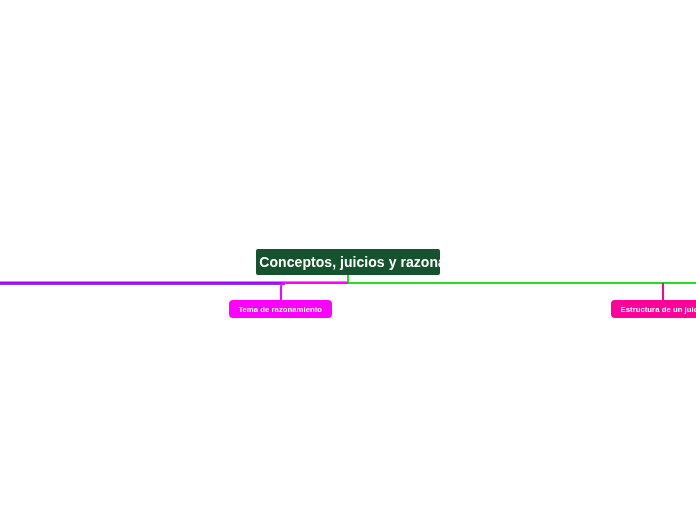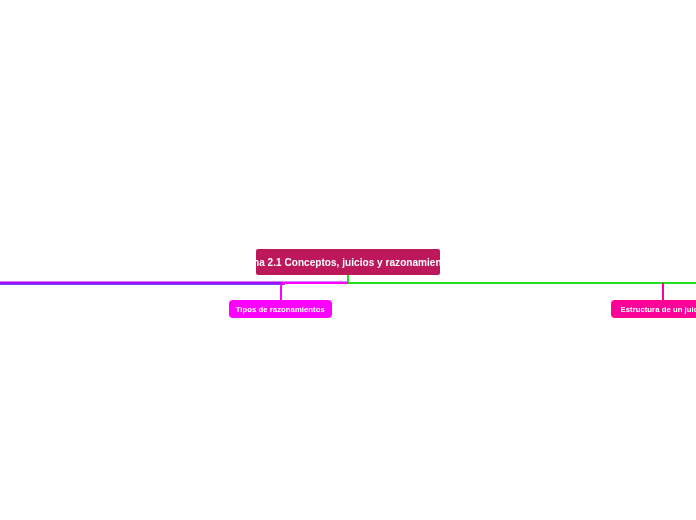--- a/index.html
+++ b/index.html
@@ -4,21 +4,21 @@
 <title>Mapa mental</title>
 <style>
   html,body{margin:0;padding:0;}
   body{width:696px;height:520px;background:#ffffff;overflow:hidden;
        font-family:"Liberation Sans",sans-serif;
        -webkit-font-smoothing:antialiased;}
   #canvas{position:absolute;left:0;top:0;width:696px;height:520px;}
   svg#links{position:absolute;left:0;top:0;width:696px;height:520px;}
   .node{position:absolute;box-sizing:border-box;}
   .pill{display:flex;align-items:center;justify-content:center;white-space:nowrap;color:#ffffff;}
-  .root{background:#be185d;border-radius:2px;font-size:10px;font-weight:700;letter-spacing:0.05px;}
+  .root{background:#14532d;border-radius:2px;font-size:14px;font-weight:700;letter-spacing:0.05px;}
   .branch{border-radius:4px;font-size:7.7px;font-weight:700;letter-spacing:0.05px;}
 </style>
 </head>
 <body>
 
 <div id="canvas">
 
   <svg id="links" viewBox="0 0 696 520">
 
     <path d="M0,284 L285,284" stroke="#7B3BFF" stroke-width="2" fill="none"></path>
@@ -27,20 +27,20 @@
     <path d="M348,283 L348,274" stroke="#22DD22" stroke-width="2" fill="none"></path>
     <path d="M348,283 L285,283 Q281,283 281,287 L281,300" stroke="#FF00FF" stroke-width="2" fill="none"></path>
     <path d="M663,283 L663,300" stroke="#FF0099" stroke-width="2" fill="none"></path>
   </svg>
 
   <div class="node pill root" style="left:256px;top:249px;width:184px;height:26px;">
     <span>Tema 2.1 Conceptos, juicios y razonamientos</span>
   </div>
 
   <div class="node pill branch" style="left:228.5px;top:300px;width:103.5px;height:18px;background:#FF00FF;">
-    <span>Tipos de razonamientos</span>
+    <span>Tema de razonamiento</span>
   </div>
 
   <div class="node pill branch" style="left:611px;top:300px;width:103.5px;height:18px;background:#FF0099;">
     <span>Estructura de un juicio</span>
   </div>
 
 </div>
 
 </body></html>

